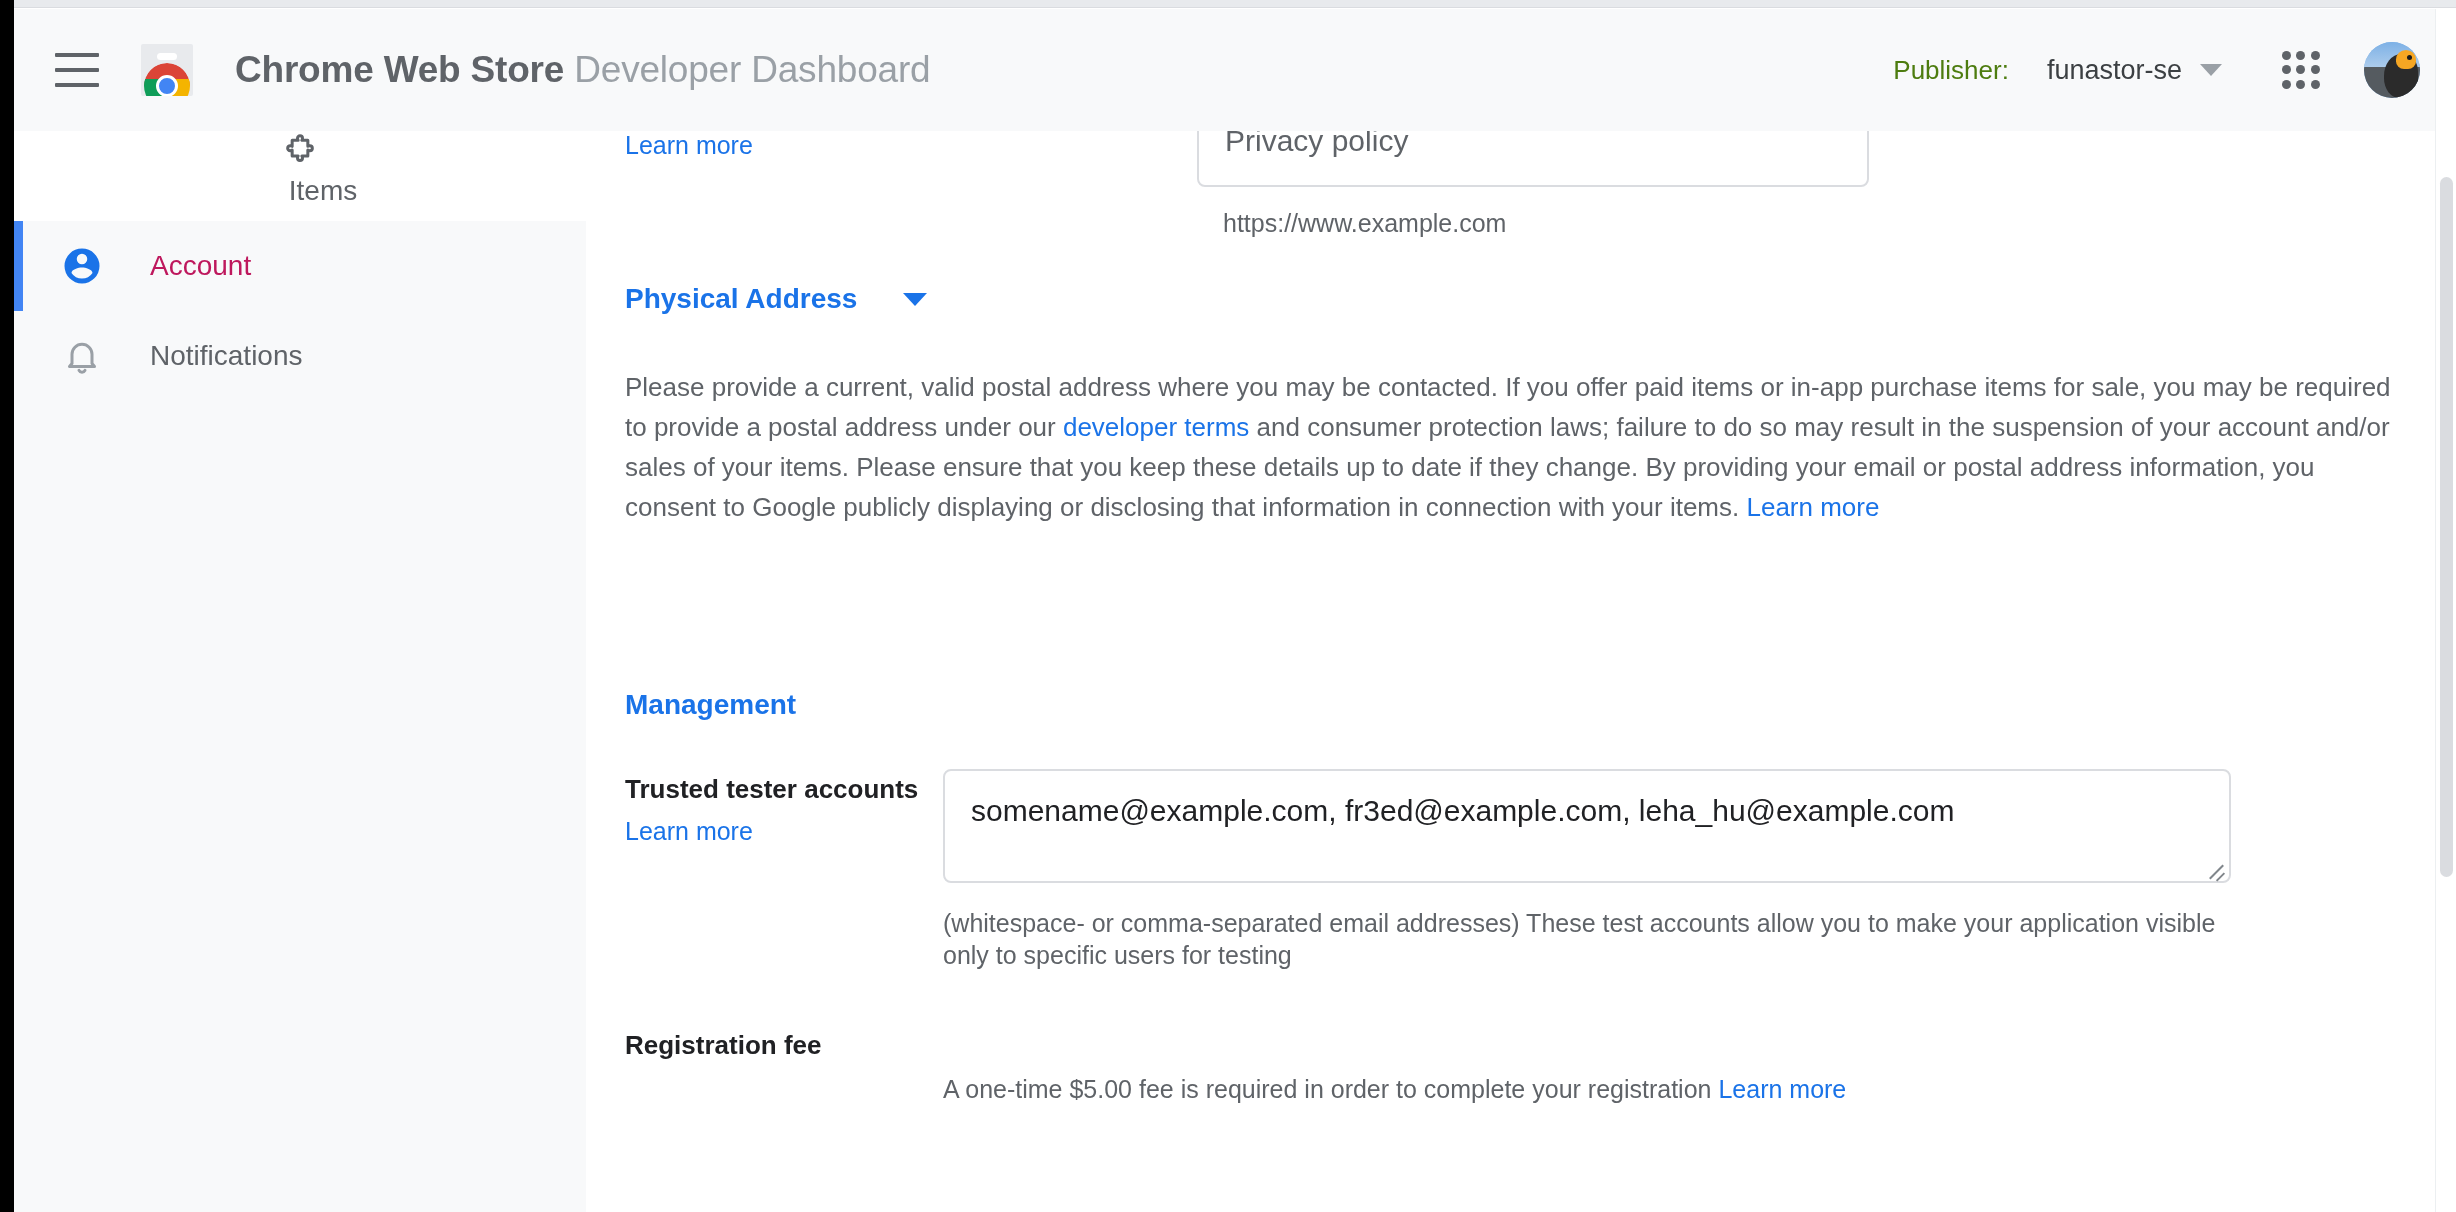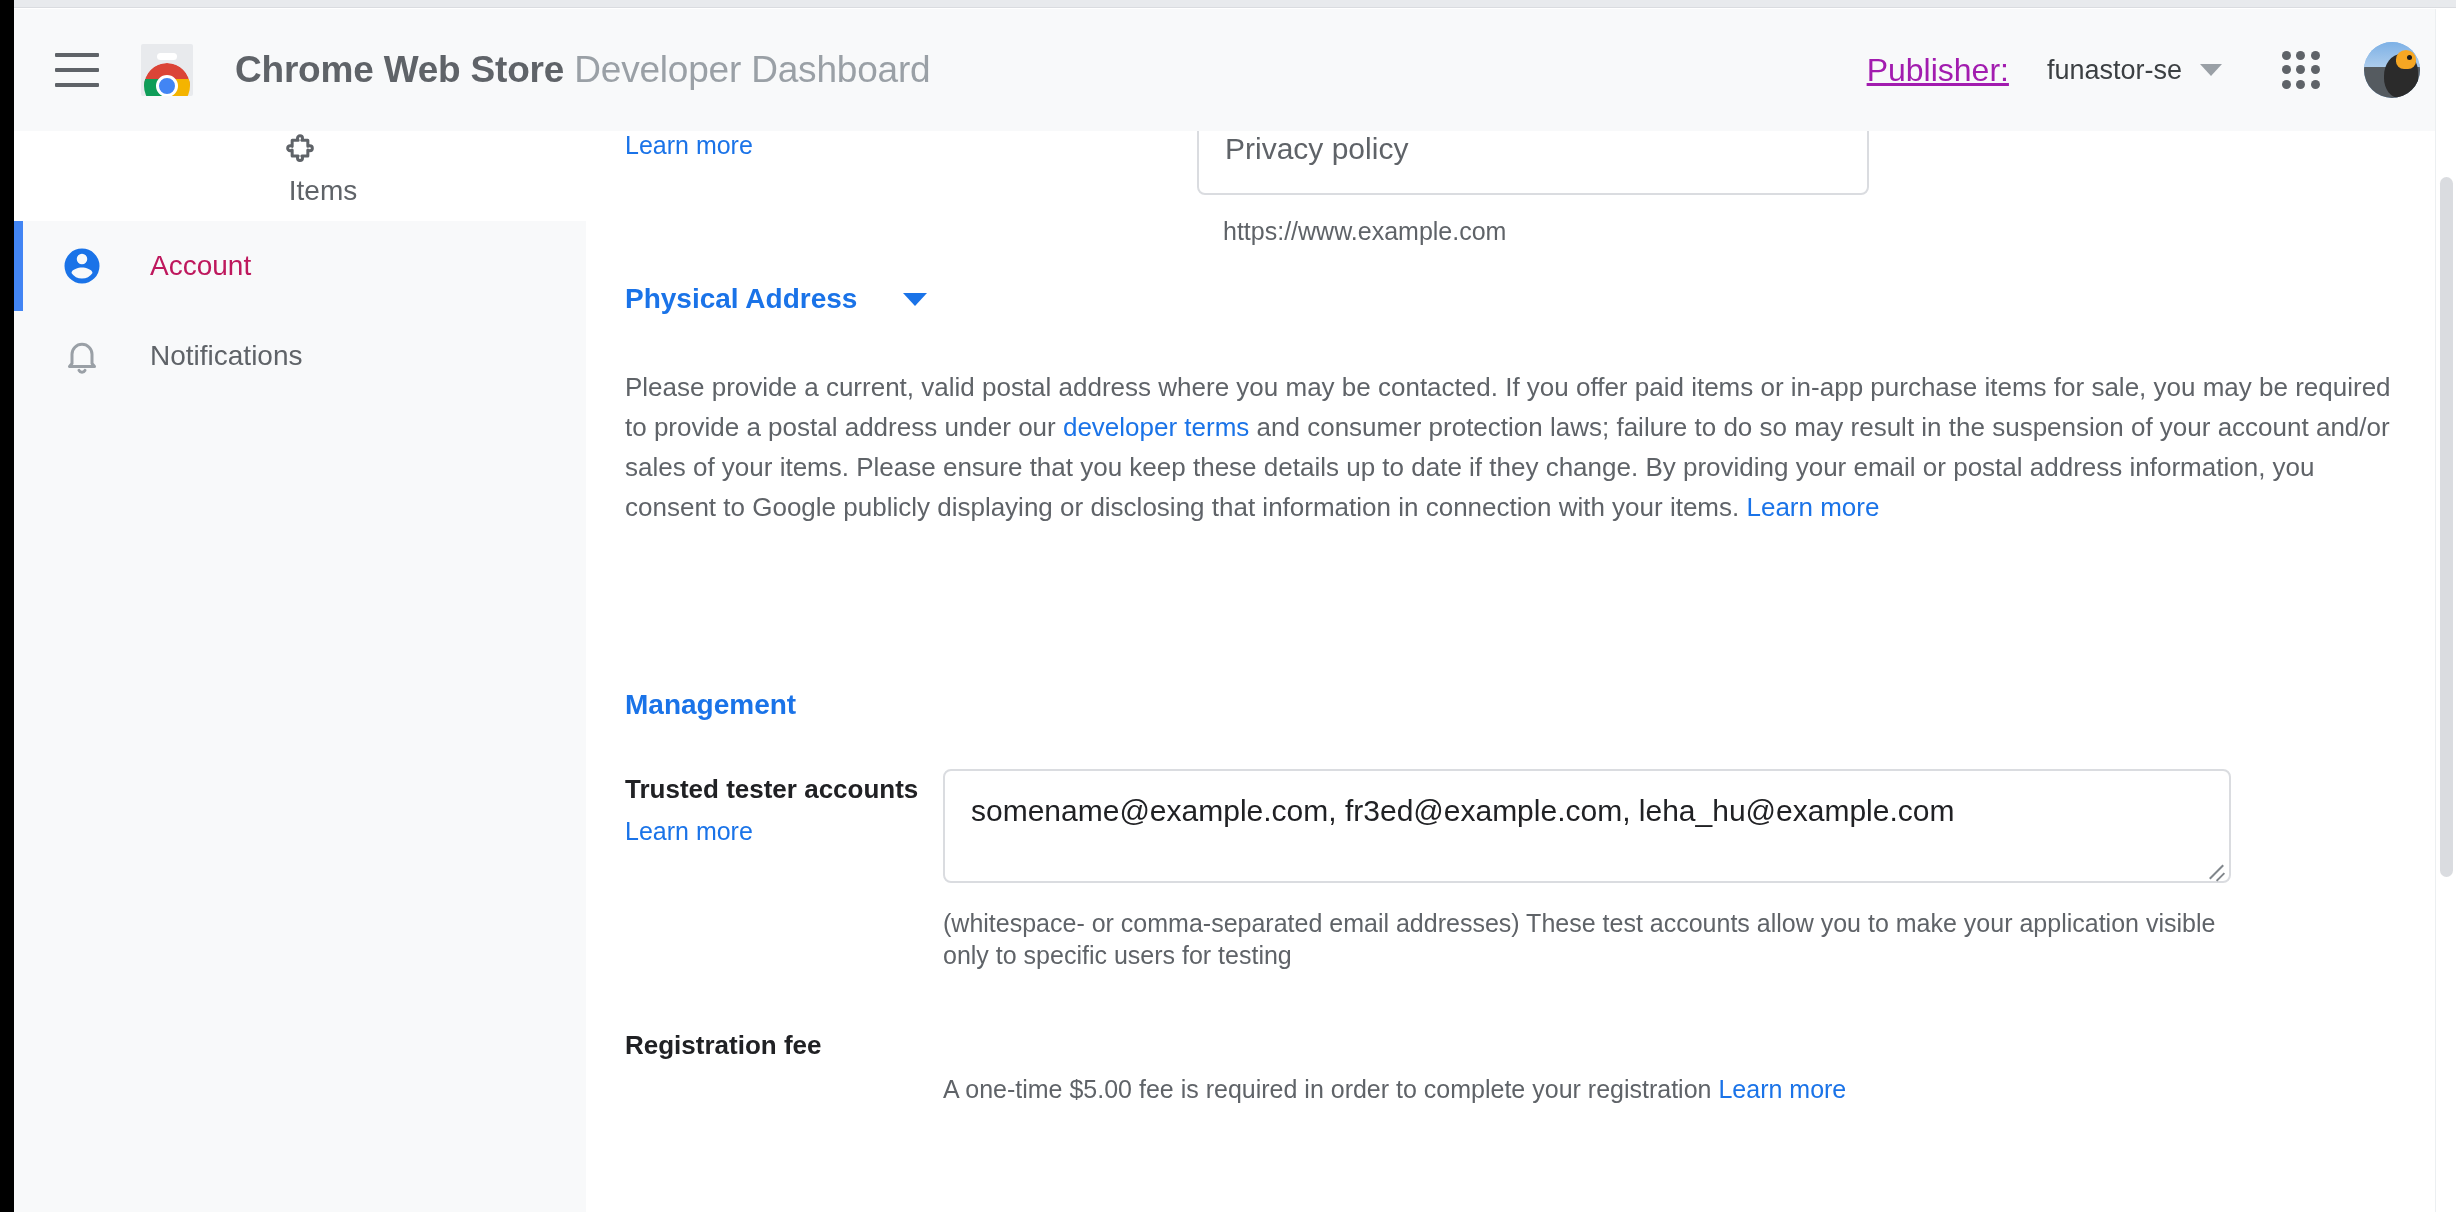--- a/index.html
+++ b/index.html
@@ -140,25 +140,24 @@
     color: #9aa0a6;
   }
 
   .header-right {
     margin-left: auto;
     display: flex;
     align-items: center;
     padding-right: 36px;
   }
   .publisher-label {
-    font-size: 32px;
-    color: #a21caf;
+    font-size: 26px;
+    color: #4d7c0f;
     margin-right: 38px;
     white-space: nowrap;
-    text-decoration: underline;
   }
   .publisher-select {
     display: flex;
     align-items: center;
     cursor: pointer;
     margin-right: 60px;
   }
   .publisher-value {
     font-size: 27px;
     color: #3c4043;
@@ -312,21 +311,21 @@
   .link-inline {
     color: #1a73e8;
     text-decoration: none;
     cursor: pointer;
   }
 
   
   .privacy-block {
     position: absolute;
     left: 611px;
-    top: 94px;
+    top: 86px;
     width: 672px;
   }
   .text-input {
     width: 672px;
     height: 92px;
     border: 2px solid #dadce0;
     border-radius: 8px;
     background: #ffffff;
     font-size: 30px;
     color: #5f6368;

